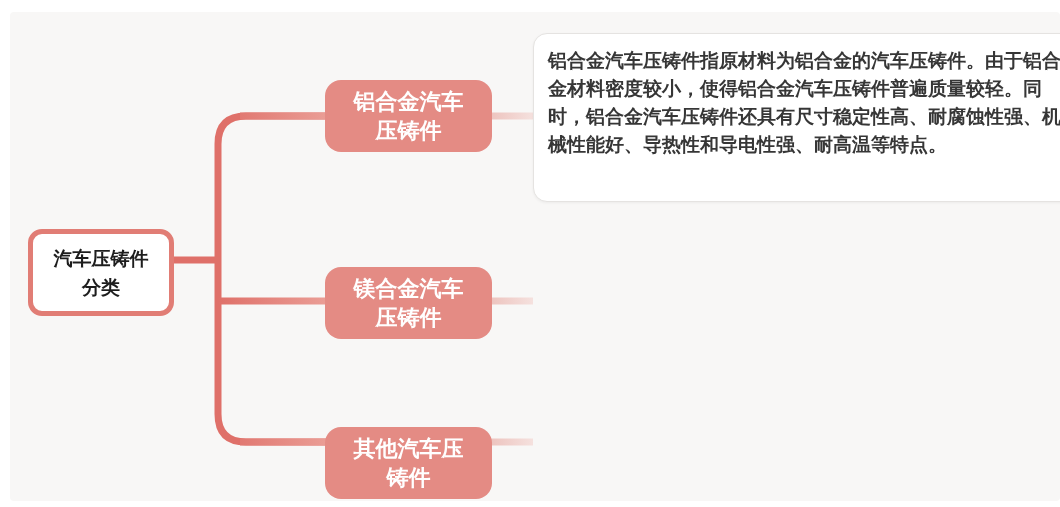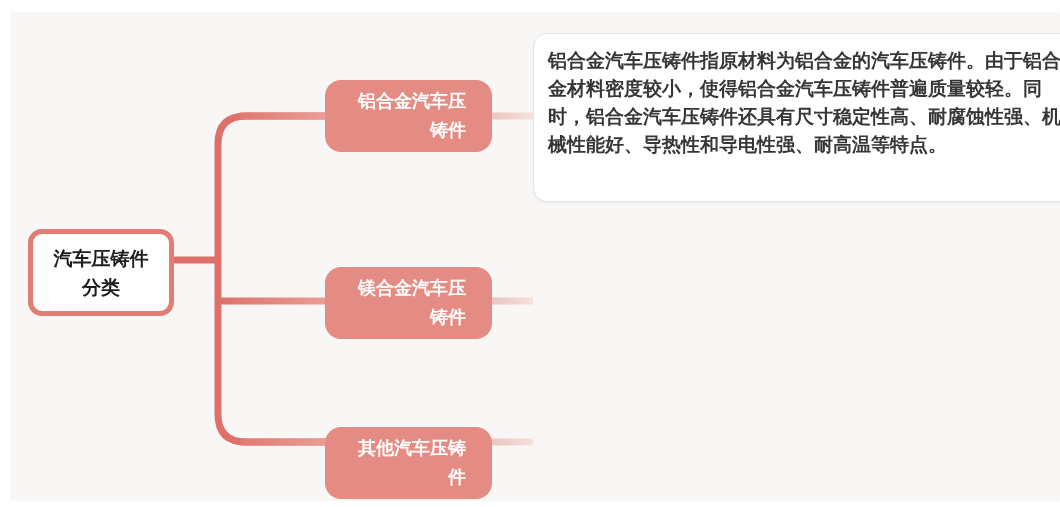--- a/index.html
+++ b/index.html
@@ -29,21 +29,21 @@
     word-break:break-all;
   }
 
   .branch-node{
     position:absolute;left:325px;width:167px;height:72px;
     box-sizing:border-box;background:var(--node-fill);border-radius:16px;
     display:flex;align-items:center;justify-content:center;
     padding:0 26px;
   }
   .branch-node .label{
-    font-size:18px;line-height:29px;color:#ffffff;text-align:right;
+    font-size:22px;line-height:29px;color:#ffffff;text-align:center;
     word-break:break-all;
   }
   .b1{top:80px}.b2{top:267px}.b3{top:427px}
 
   .desc-card{
     position:absolute;left:533px;width:548px;
     box-sizing:border-box;background:#ffffff;
     border:1.5px solid var(--card-border);border-radius:14px;
     box-shadow:0 1px 3px rgba(0,0,0,0.05);
     padding:13px 10px 13px 14px;

